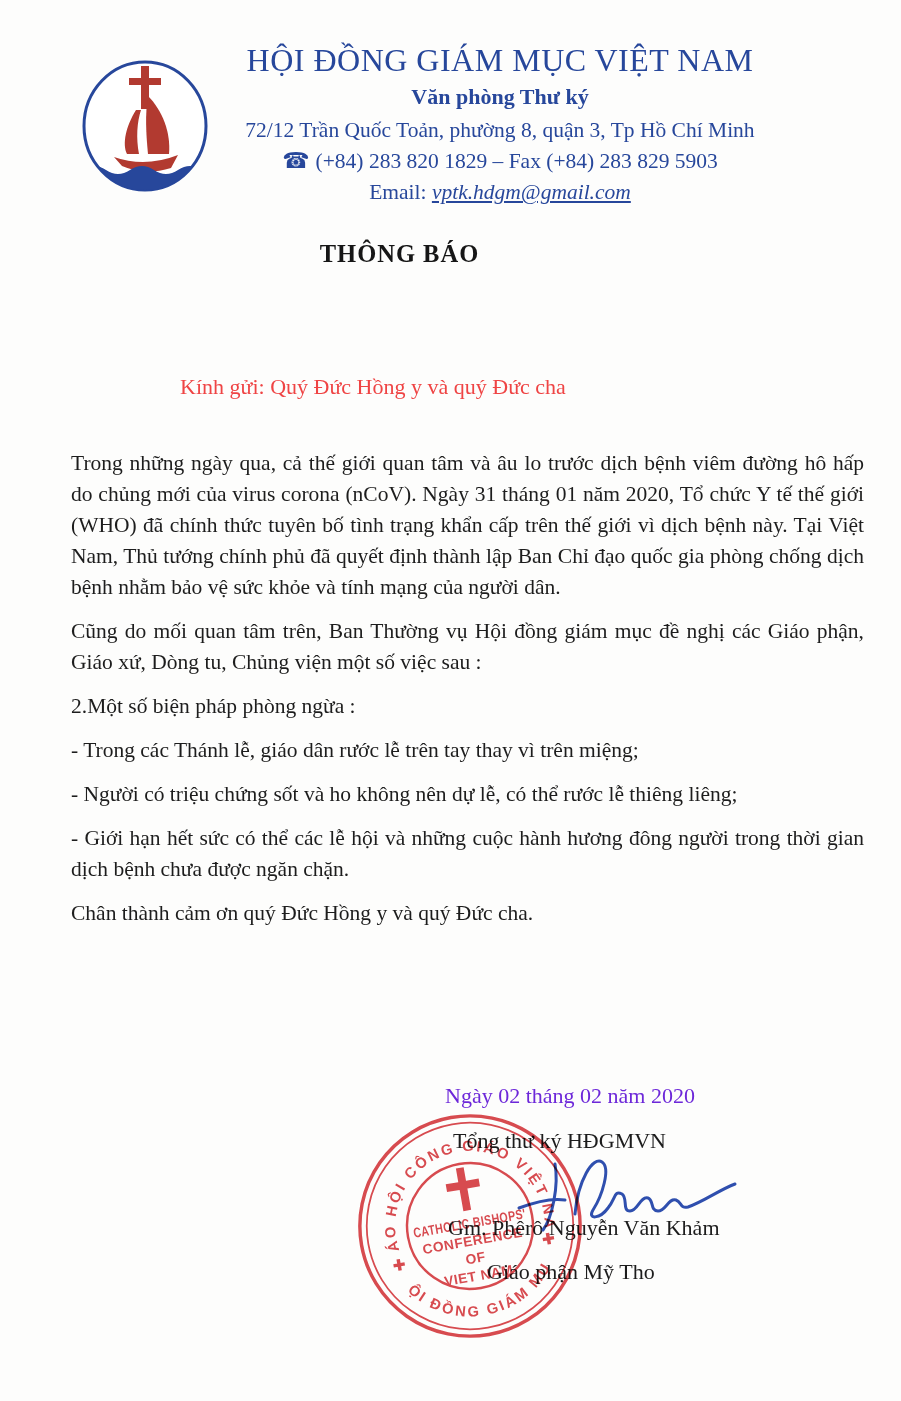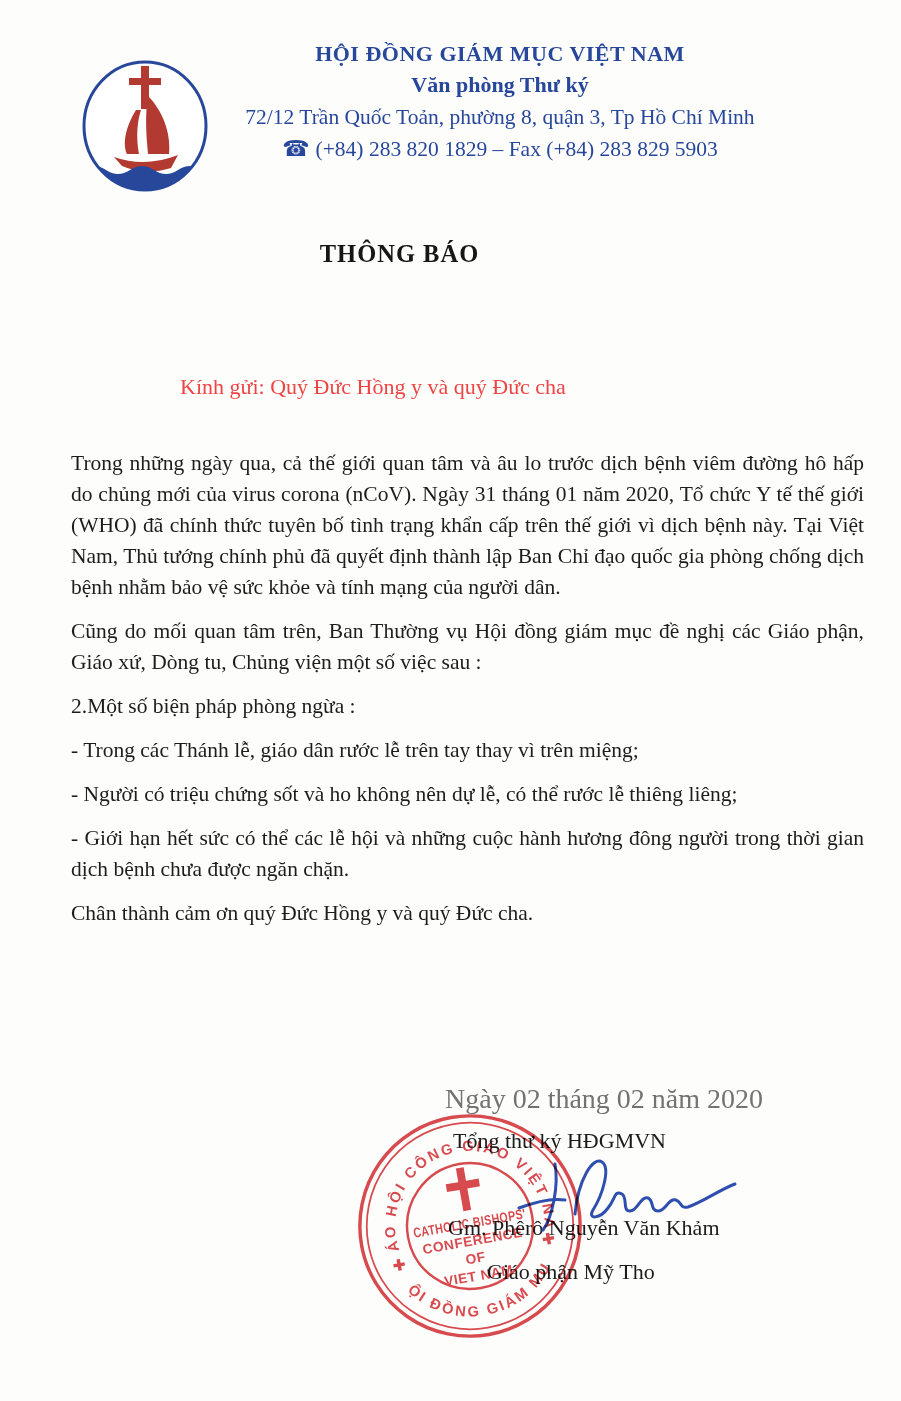--- a/index.html
+++ b/index.html
@@ -15,21 +15,21 @@
     color: #1e1e1e;
   }
   
   .letterhead-text {
     position: absolute;
     left: 170px; top: 40px; width: 660px;
     text-align: center;
     color: #27479b;
     line-height: 1.25;
   }
-  .org-name   { font-size: 22px; font-weight: bold; letter-spacing: .5px; text-align: center; }
+  .org-name   { font-size: 32px; font-weight: normal; letter-spacing: .5px; text-align: center; }
   .office     { font-size: 22px;   font-weight: bold; margin-top: 3px; }
   .address    { font-size: 21.5px; margin-top: 6px; }
   .phone-line { font-size: 21.5px; margin-top: 4px; }
   .phone-glyph { font-size: 22px; margin-right: 6px; }
   .email-line { font-size: 21.5px; margin-top: 4px; }
   .email-addr { font-style: italic; text-decoration: underline; }
   .logo { position: absolute; left: 78px; top: 56px; }
 
   
   .doc-title {
@@ -51,21 +51,21 @@
     position: absolute; left: 55px; top: 448px; width: 793px;
     font-size: 21.5px; line-height: 31px; color: #1d1d1d;
     text-align: justify;
     margin-left: 16px;
   }
   .body-text p { margin-bottom: 13px; }
 
   
   .sig-date {
     position: absolute; left: 445px; top: 1083px;
-    font-size: 28px; color: #737373;
+    font-size: 22px; color: #6d28d9;
   }
   .sig-role {
     position: absolute; left: 453px; top: 1128px;
     font-size: 22px; color: #1c1c1c;
   }
   .sig-name {
     position: absolute; left: 448px; top: 1215px;
     font-size: 22px; color: #1c1c1c;
   }
   .sig-diocese {
@@ -115,20 +115,21 @@
 
       <path d="M4,114 Q16,106 28,114 T52,114 T76,114 T100,114 T124,114 L130,140 L4,140 Z" fill="#27479b"></path>
     </g>
   </svg>
 
   <div class="letterhead-text">
     <div class="org-name">HỘI ĐỒNG GIÁM MỤC VIỆT NAM</div>
     <div class="office">Văn phòng Thư ký</div>
     <div class="address">72/12 Trần Quốc Toản, phường 8, quận 3, Tp Hồ Chí Minh</div>
     <div class="phone-line"><span class="phone-glyph">☎</span><span>(+84) 283 820 1829 – Fax (+84) 283 829 5903</span></div>
+    <div class="email-line"><span>Email: </span><span class="email-addr">vptk.hdgm@gmail.com</span></div>
   </div>
 
   <div class="doc-title">THÔNG BÁO</div>
   <div class="salutation">Kính gửi: Quý Đức Hồng y và quý Đức cha</div>
 
   <div class="body-text">
     <p>Trong những ngày qua, cả thế giới quan tâm và âu lo trước dịch bệnh viêm đường hô hấp do chủng mới của virus corona (nCoV). Ngày 31 tháng 01 năm 2020, Tổ chức Y tế thế giới (WHO) đã chính thức tuyên bố tình trạng khẩn cấp trên thế giới vì dịch bệnh này. Tại Việt Nam, Thủ tướng chính phủ đã quyết định thành lập Ban Chỉ đạo quốc gia phòng chống dịch bệnh nhằm bảo vệ sức khỏe và tính mạng của người dân.</p>
     <p>Cũng do mối quan tâm trên, Ban Thường vụ Hội đồng giám mục đề nghị các Giáo phận, Giáo xứ, Dòng tu, Chủng viện một số việc sau :</p>
     <p>2.Một số biện pháp phòng ngừa :</p>
     <p>- Trong các Thánh lễ, giáo dân rước lễ trên tay thay vì trên miệng;</p>

